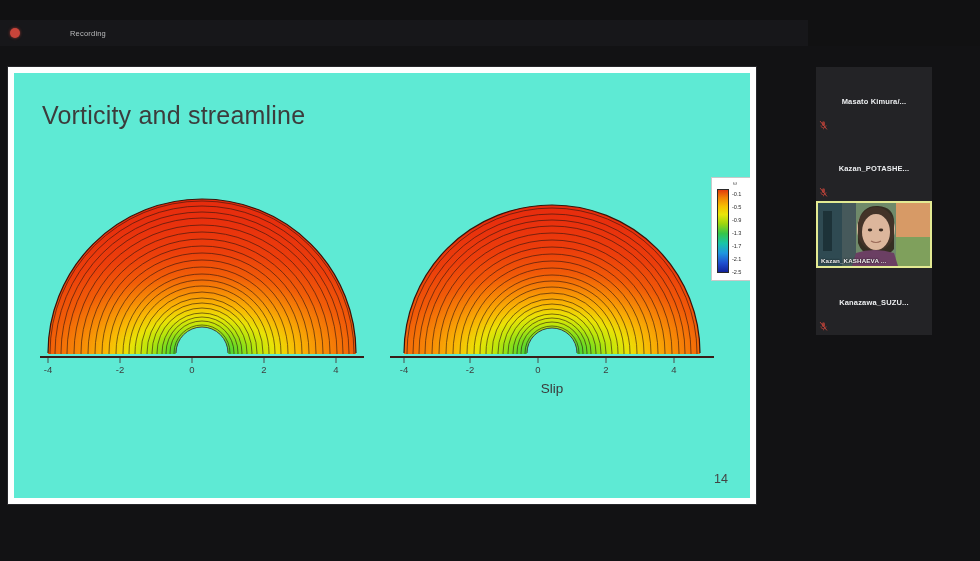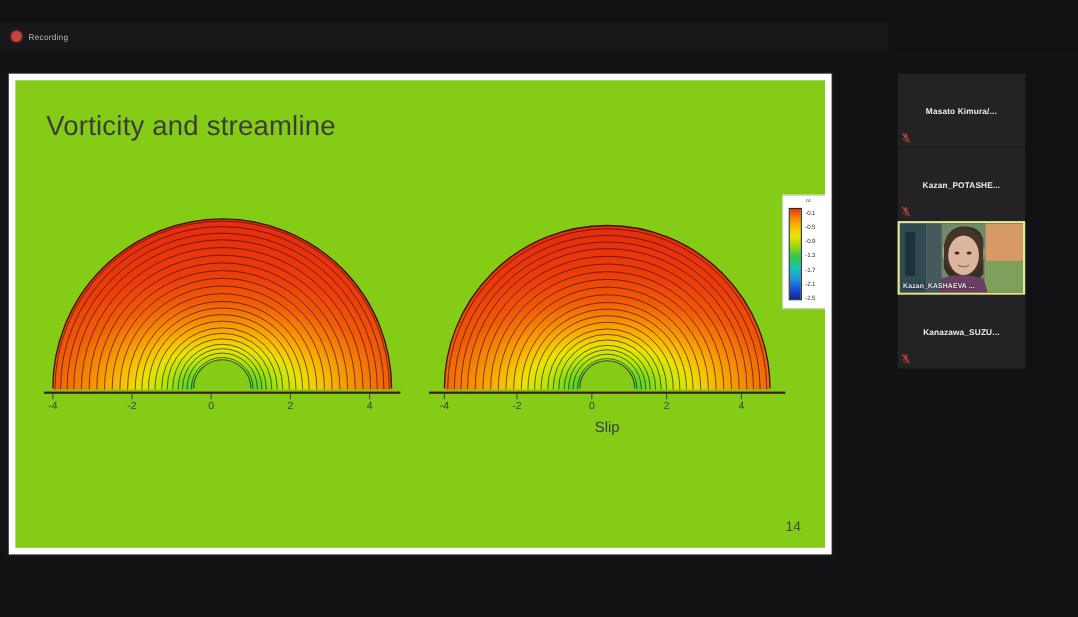--- a/index.html
+++ b/index.html
@@ -47,20 +47,21 @@
     white-space: nowrap;
   }
 
   
   .recbar {
     position: absolute; left: 0; top: 20px;
     width: 808px; height: 26px;
     background: #17171a;
     display: flex; align-items: center;
     padding-left: 10px;
+    gap: 44px;
   }
   .rec-dot {
     width: 10px; height: 10px; border-radius: 50%;
     background: #c8443a;
     box-shadow: 0 0 3px rgba(220,70,60,.7);
     margin-right: 6px;
     flex: 0 0 auto;
   }
   .rec-label {
     font-size: 7.5px;
@@ -81,21 +82,21 @@
     position: absolute;
     left: 8px; top: 21px;
     width: 748px; height: 437px;
     background: #ffffff;
     box-shadow: 0 0 0 1px #26262a;
   }
   .slide {
     position: absolute;
     left: 6px; top: 6px;
     width: 736px; height: 425px;
-    background: #84cc16;
+    background: #5eead4;
     overflow: hidden;
   }
 
   .slide-title {
     position: absolute;
     left: 28px; top: 28px;
     font-size: 25px;
     font-weight: 400;
     color: #3c3c3c;
     letter-spacing: .2px;

